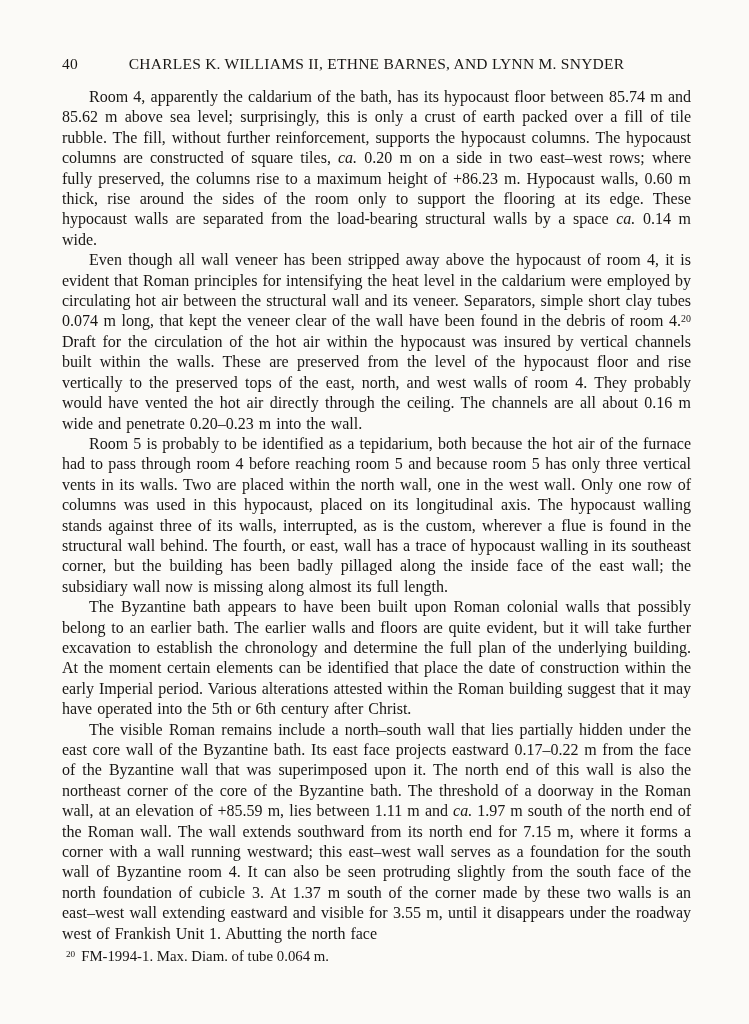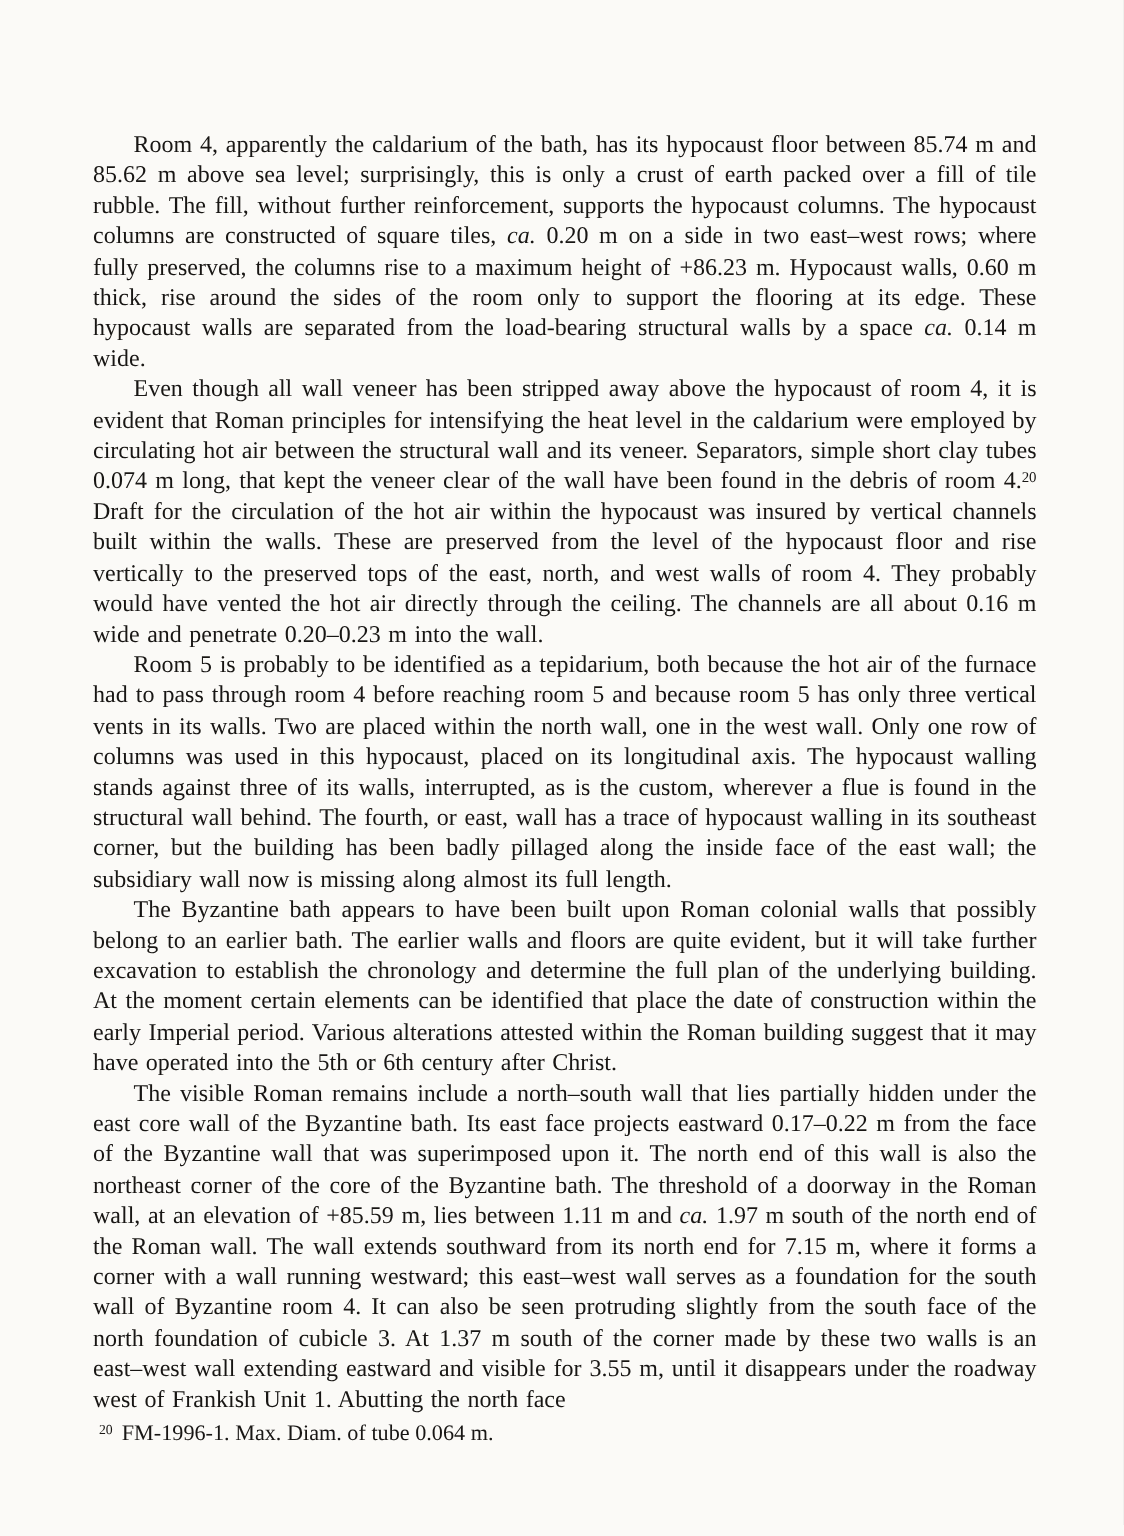--- a/index.html
+++ b/index.html
@@ -68,25 +68,29 @@
     line-height: 18px;
   }
   .fn-marker {
     margin-right: 6px;
   }
 </style>
 </head>
 <body>
 
 <div class="page">
+  <header class="page-header">
+    <span class="page-number">40</span>
+    <div class="running-head">CHARLES K. WILLIAMS II, ETHNE BARNES, AND LYNN M. SNYDER</div>
+  </header>
 
   <main class="text-block">
       <p>Room 4, apparently the caldarium of the bath, has its hypocaust floor between 85.74 m and 85.62 m above sea level; surprisingly, this is only a crust of earth packed over a fill of tile rubble. The fill, without further reinforcement, supports the hypocaust columns. The hypocaust columns are constructed of square tiles, <i>ca.</i> 0.20 m on a side in two east–west rows; where fully preserved, the columns rise to a maximum height of +86.23 m. Hypocaust walls, 0.60 m thick, rise around the sides of the room only to support the flooring at its edge. These hypocaust walls are separated from the load-bearing structural walls by a space <i>ca.</i> 0.14 m wide.</p>
       <p>Even though all wall veneer has been stripped away above the hypocaust of room 4, it is evident that Roman principles for intensifying the heat level in the caldarium were employed by circulating hot air between the structural wall and its veneer. Separators, simple short clay tubes 0.074 m long, that kept the veneer clear of the wall have been found in the debris of room 4.<sup>20</sup> Draft for the circulation of the hot air within the hypocaust was insured by vertical channels built within the walls. These are preserved from the level of the hypocaust floor and rise vertically to the preserved tops of the east, north, and west walls of room 4. They probably would have vented the hot air directly through the ceiling. The channels are all about 0.16 m wide and penetrate 0.20–0.23 m into the wall.</p>
       <p>Room 5 is probably to be identified as a tepidarium, both because the hot air of the furnace had to pass through room 4 before reaching room 5 and because room 5 has only three vertical vents in its walls. Two are placed within the north wall, one in the west wall. Only one row of columns was used in this hypocaust, placed on its longitudinal axis. The hypocaust walling stands against three of its walls, interrupted, as is the custom, wherever a flue is found in the structural wall behind. The fourth, or east, wall has a trace of hypocaust walling in its southeast corner, but the building has been badly pillaged along the inside face of the east wall; the subsidiary wall now is missing along almost its full length.</p>
       <p>The Byzantine bath appears to have been built upon Roman colonial walls that possibly belong to an earlier bath. The earlier walls and floors are quite evident, but it will take further excavation to establish the chronology and determine the full plan of the underlying building. At the moment certain elements can be identified that place the date of construction within the early Imperial period. Various alterations attested within the Roman building suggest that it may have operated into the 5th or 6th century after Christ.</p>
       <p>The visible Roman remains include a north–south wall that lies partially hidden under the east core wall of the Byzantine bath. Its east face projects eastward 0.17–0.22 m from the face of the Byzantine wall that was superimposed upon it. The north end of this wall is also the northeast corner of the core of the Byzantine bath. The threshold of a doorway in the Roman wall, at an elevation of +85.59 m, lies between 1.11 m and <i>ca.</i> 1.97 m south of the north end of the Roman wall. The wall extends southward from its north end for 7.15 m, where it forms a corner with a wall running westward; this east–west wall serves as a foundation for the south wall of Byzantine room 4. It can also be seen protruding slightly from the south face of the north foundation of cubicle 3. At 1.37 m south of the corner made by these two walls is an east–west wall extending eastward and visible for 3.55 m, until it disappears under the roadway west of Frankish Unit 1. Abutting the north face</p>
     </main>
 
   <footer class="footnote">
-    <sup class="fn-marker">20</sup><span class="fn-text">FM-1996-1. Max. Diam. of tube 0.064 m.</span>
+    <sup class="fn-marker">20</sup><span class="fn-text">FM-1994-1. Max. Diam. of tube 0.064 m.</span>
   </footer>
 </div>
 
 </body></html>

